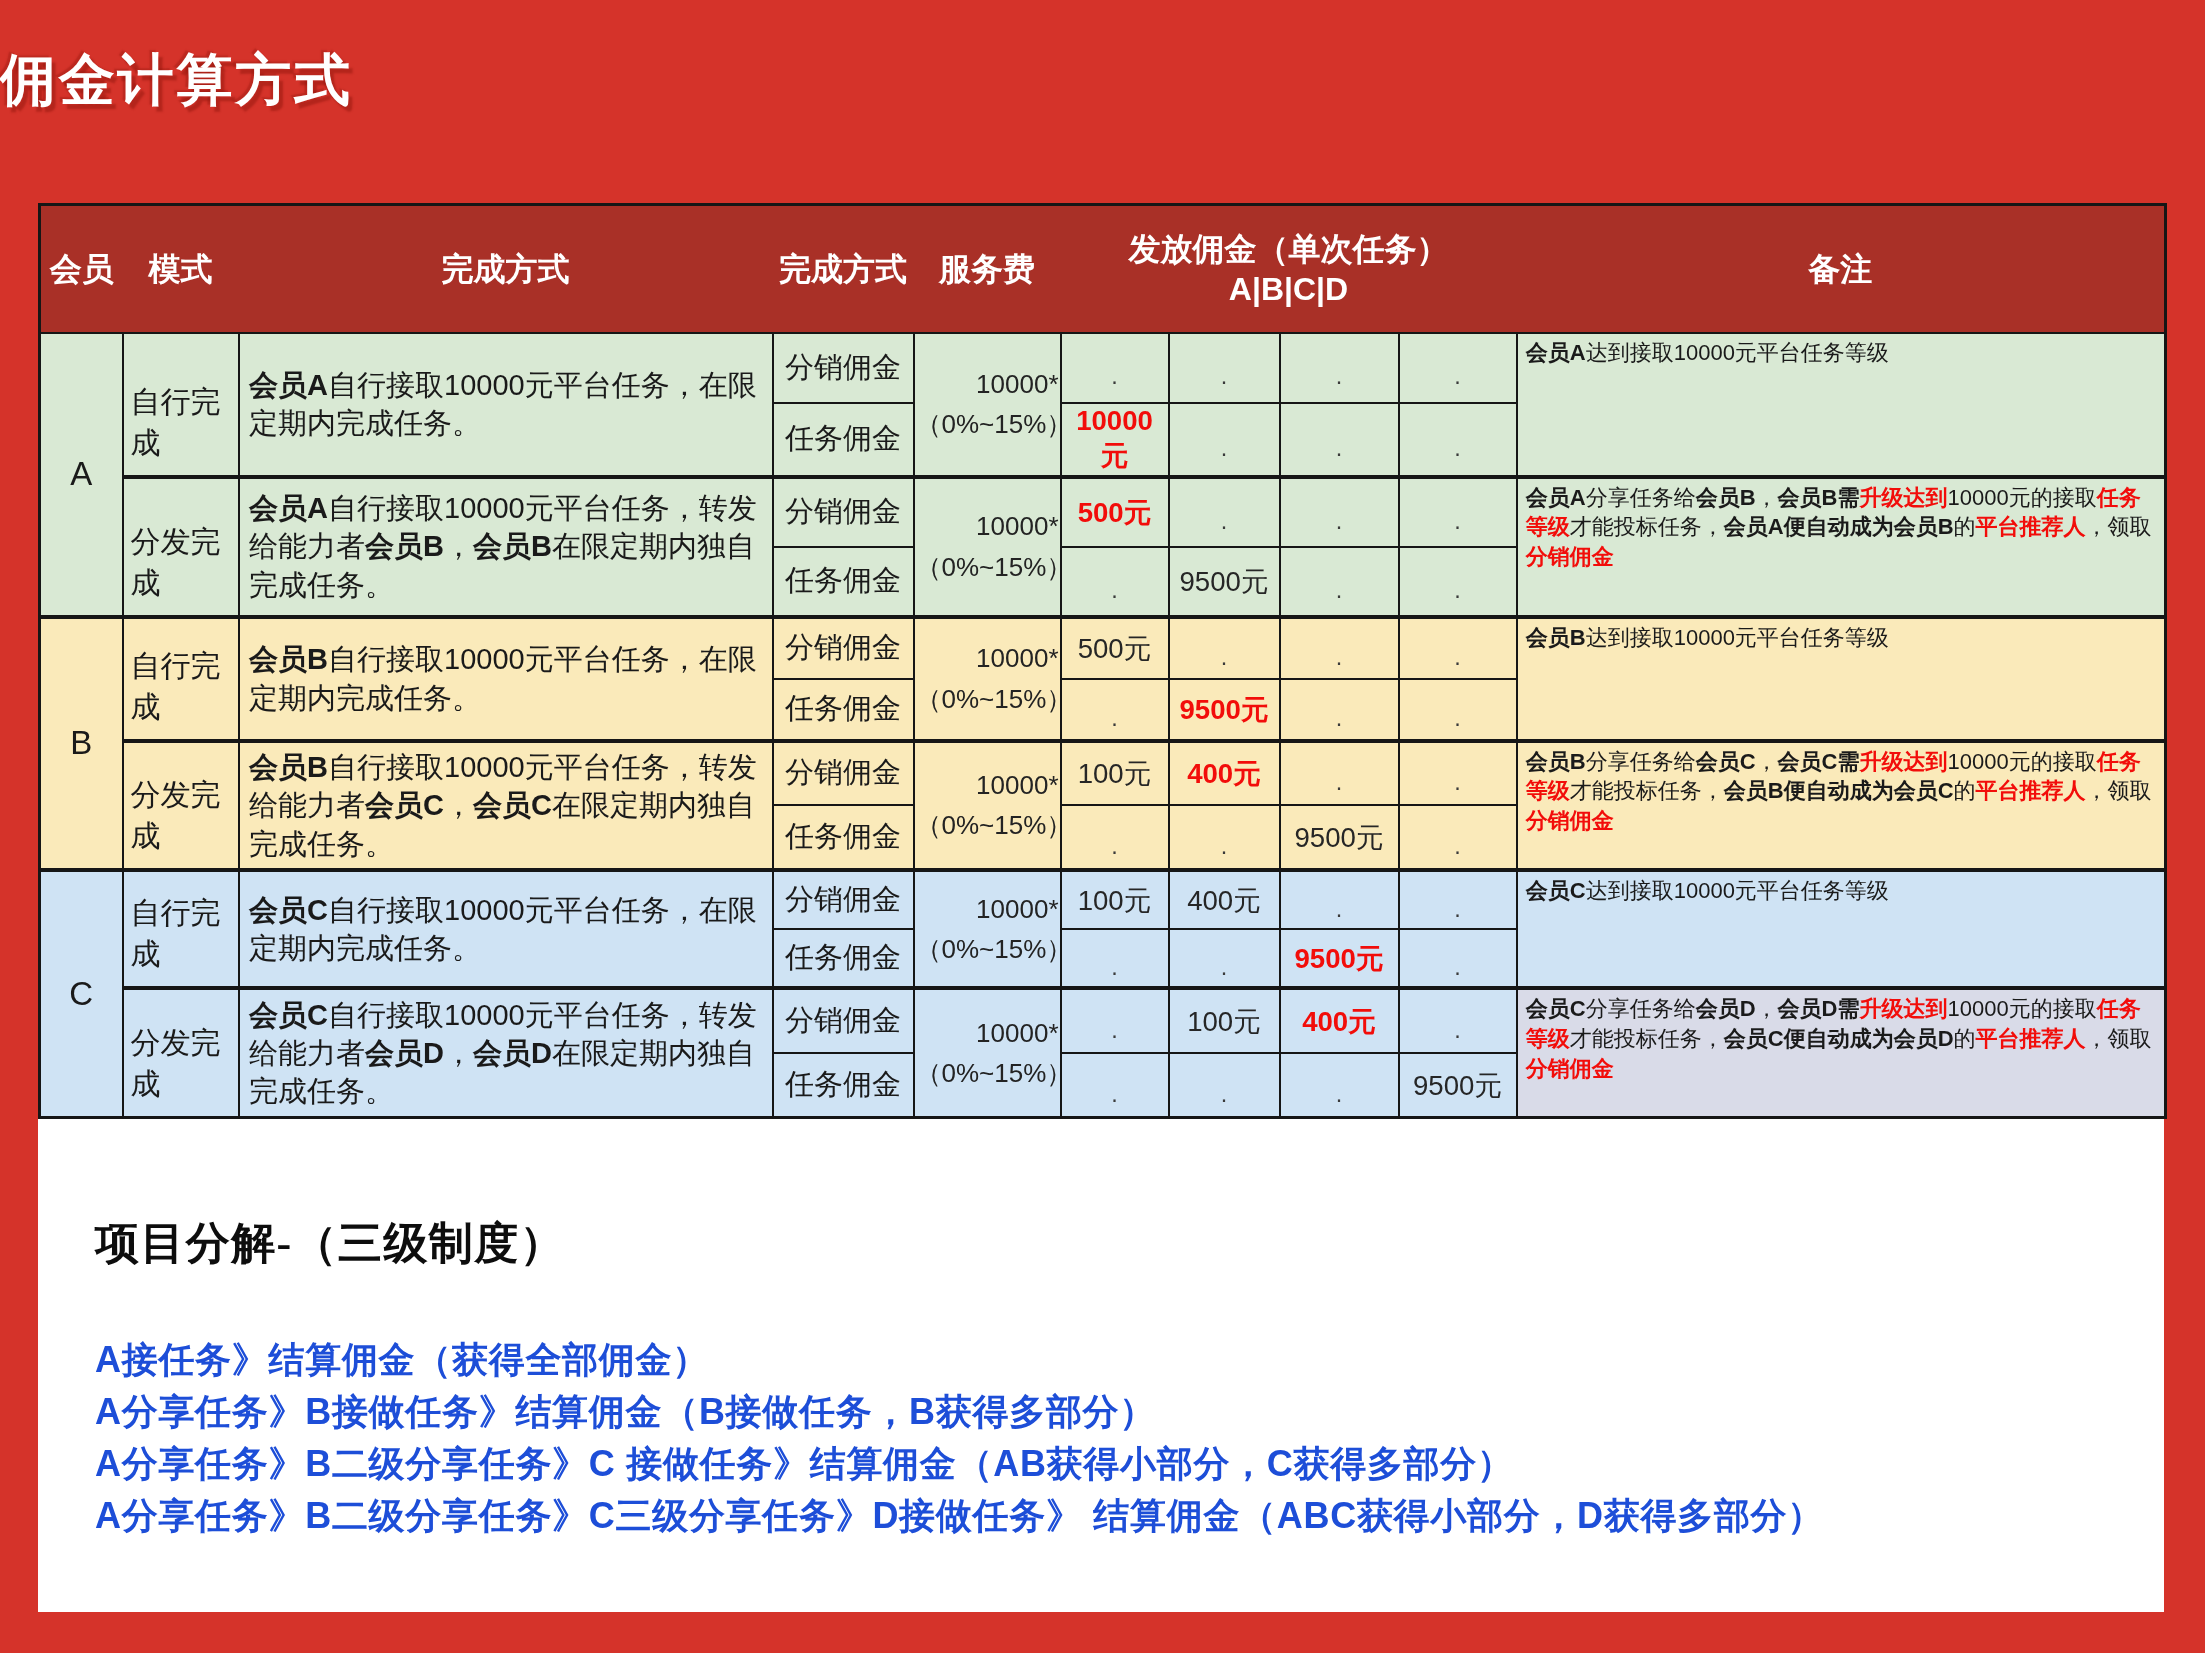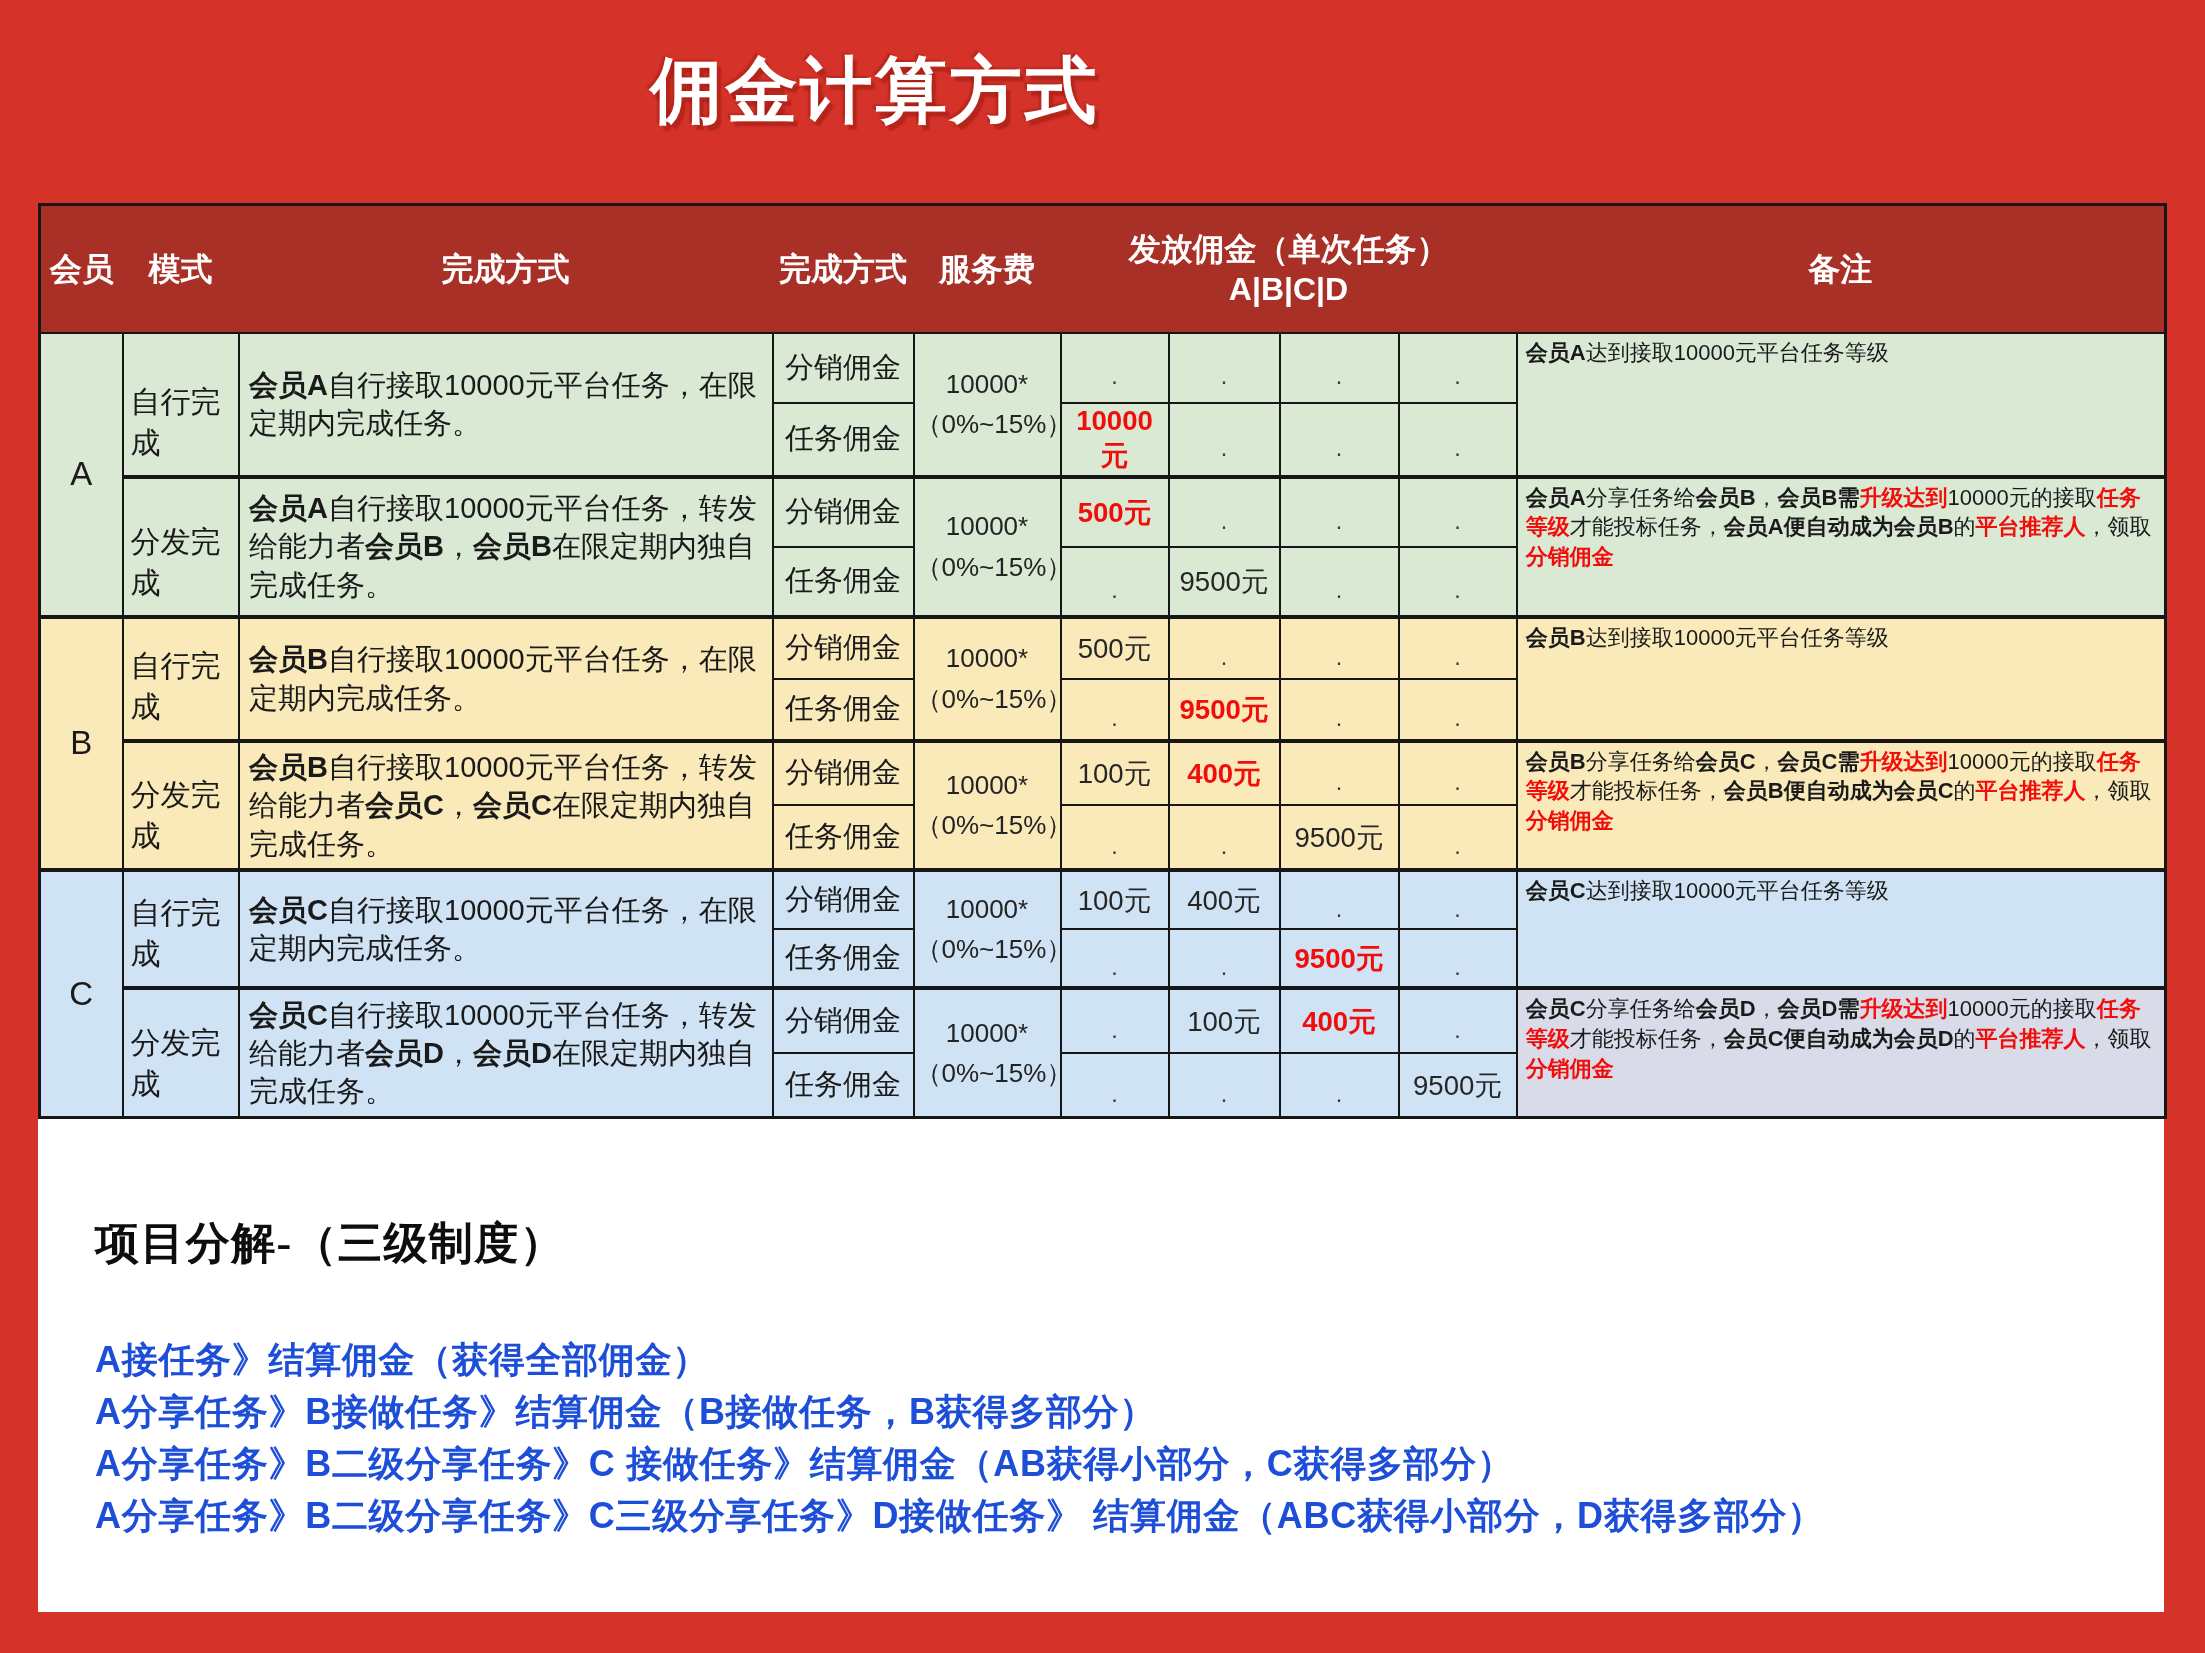--- a/index.html
+++ b/index.html
@@ -3,23 +3,23 @@
 <meta charset="utf-8">
 <style>
   html,body{margin:0;padding:0;}
   body{
     width:2205px;height:1654px;position:relative;
     background:#d5332a;
     font-family:"Liberation Sans","DejaVu Sans",sans-serif;
     color:#1a1a1a;overflow:hidden;
   }
   .page-title{
-    position:absolute;top:43px;left:0;width:1750px;text-align:center;
+    position:absolute;top:43px;left:0;width:1750px;text-align:left;
     font-family:"Liberation Serif","DejaVu Serif",serif;font-weight:bold;
-    font-size:72px;color:#ffffff;letter-spacing:2.8px;
+    font-size:56px;color:#ffffff;letter-spacing:2.8px;
     text-shadow:4.1px 4.8px 2.1px rgba(140,20,12,.45), -2.8px -2.1px 1.4px rgba(140,20,12,.35);
   }
   .frame{
     position:absolute;left:38px;top:203px;width:2126px;height:1409px;
     background:#ffffff;
   }
   table.commission{
     border-collapse:collapse;table-layout:fixed;width:2126px;
   }
   table.commission th, table.commission td{overflow:hidden;}
@@ -37,21 +37,21 @@
   tr.row-a{height:70px;}
   tr.row-b{height:62px;}
   tr.row-c{height:59px;}
   tr.thick-top td{border-top:4.1px solid #161616;}
   table.commission{border:3.4px solid #161616;}
 
   td.member{font-size:33px;text-align:center;vertical-align:middle;}
   td.mode{font-size:30px;vertical-align:bottom;padding:0 4.1px 11px 6.9px;}
   td.completion{font-size:29px;vertical-align:middle;padding:5.5px 9.6px;line-height:1.32;}
   td.ctype{font-size:29px;text-align:center;vertical-align:middle;}
-  td.fee{font-size:26px;text-align:center;vertical-align:middle;line-height:1.55;color:#232323;}
+  td.fee{font-size:26px;text-align:right;vertical-align:middle;line-height:1.55;color:#232323;}
   td.val{font-size:27.6px;text-align:center;vertical-align:middle;color:#262626;}
   td.val.red{color:#f20d0a;font-weight:bold;margin-top:21px;}
   td.val.dot{color:#3a3a3a;font-size:23.4px;vertical-align:middle;padding-top:19.3px;}
   td.remark{font-size:22px;vertical-align:top;padding:4.1px 8.3px;line-height:1.35;}
 
   .seg-n{font-weight:normal;}
   .seg-b{font-weight:bold;}
   .seg-r{font-weight:bold;color:#f20d0a;}
 
   .breakdown{padding:95px 41px 0 57px;background:#ffffff;}

